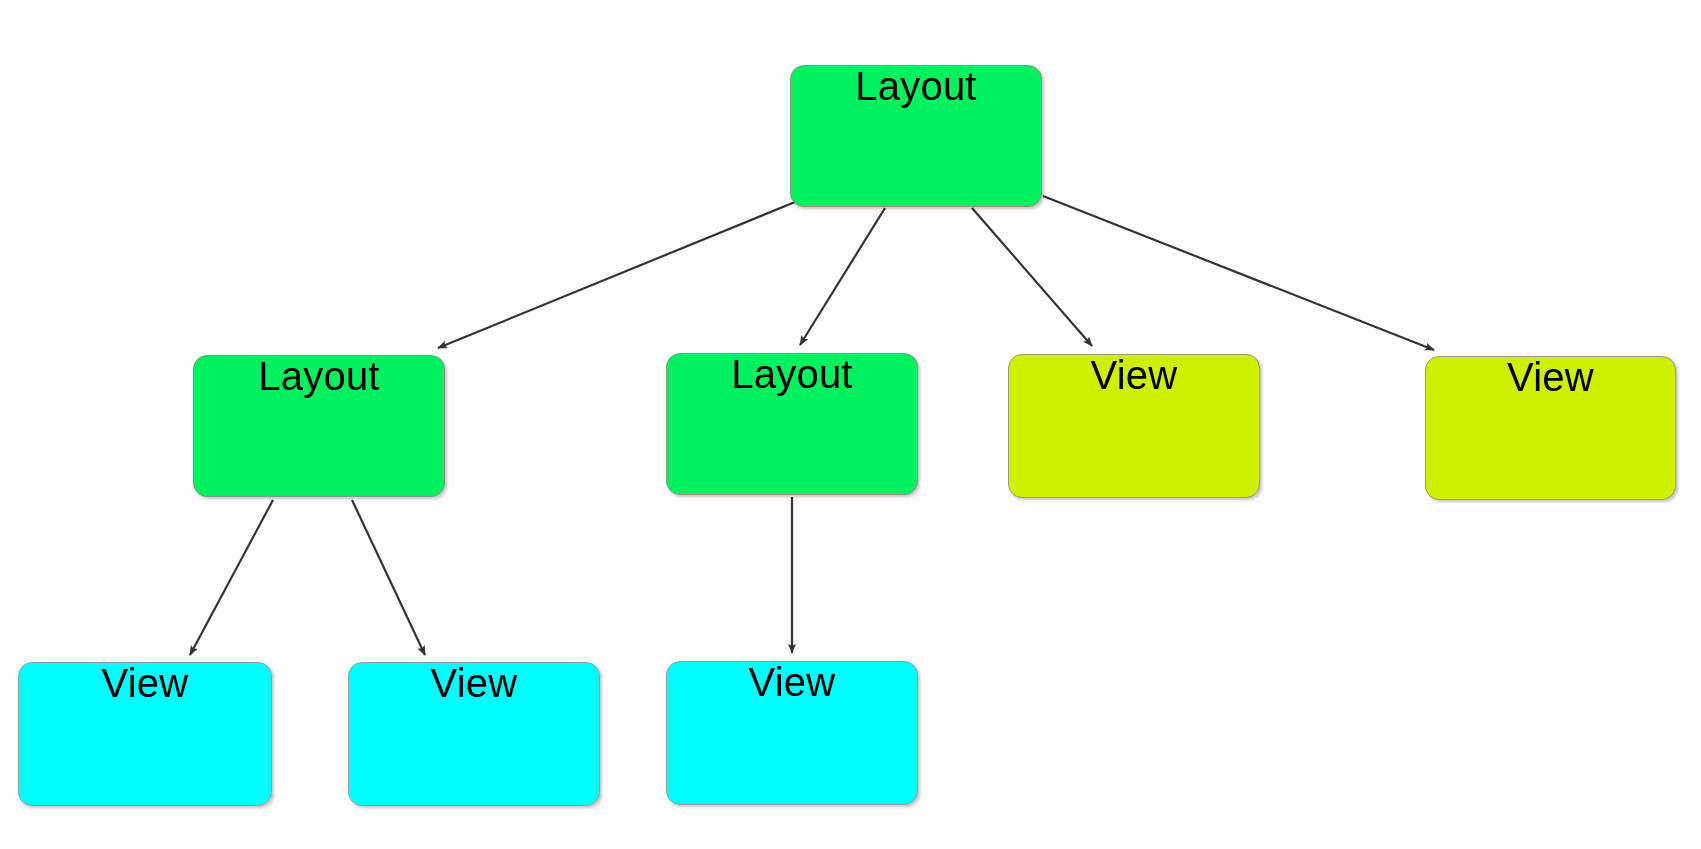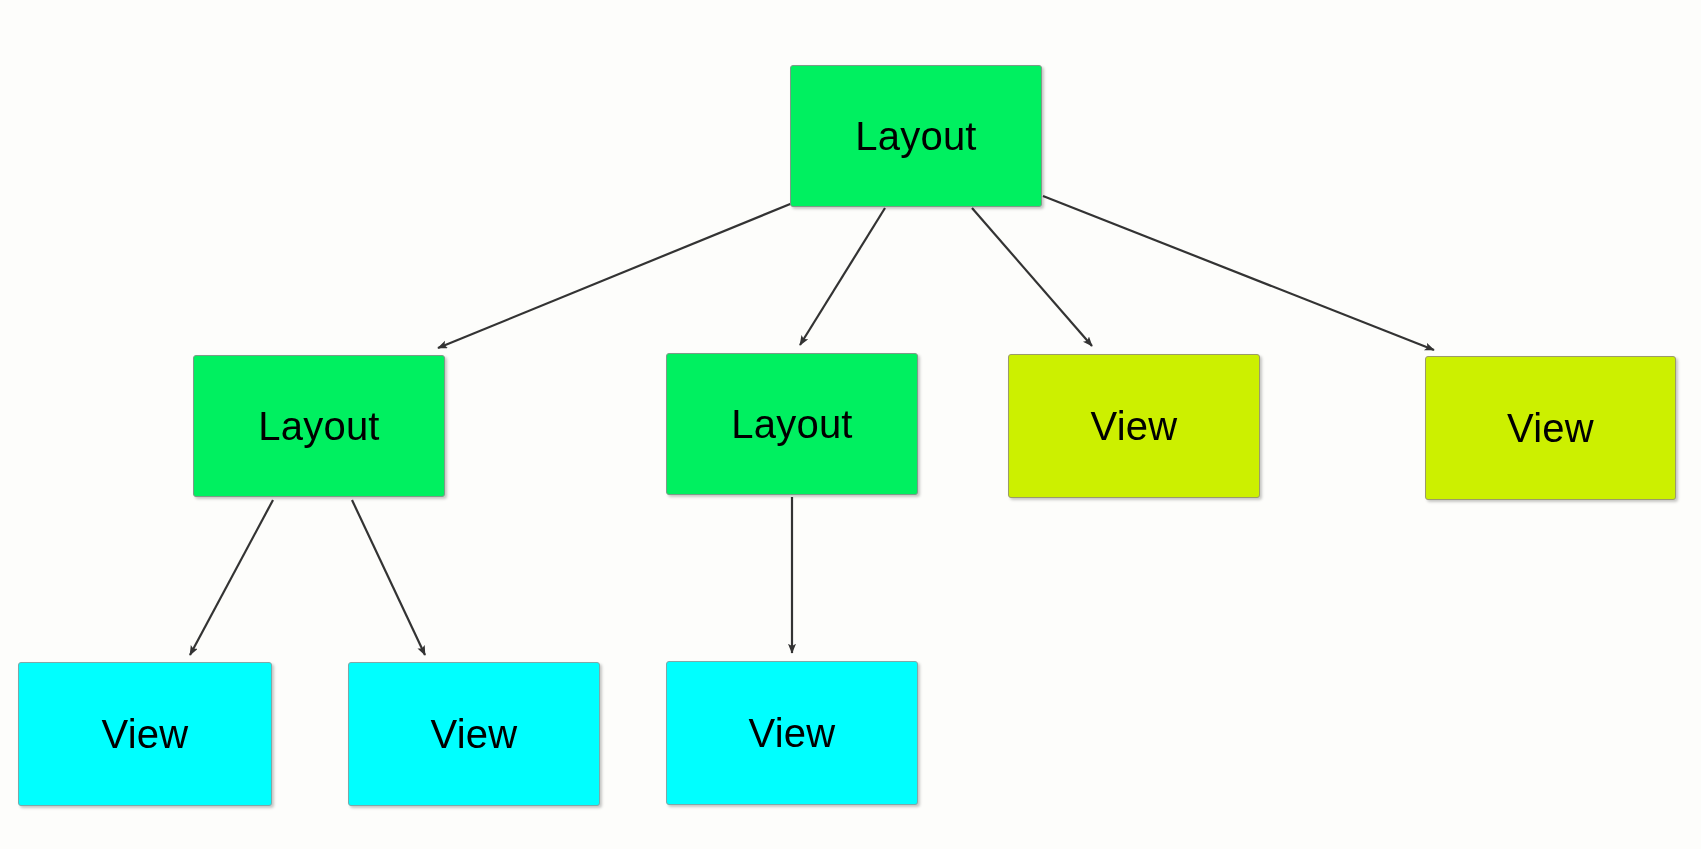--- a/index.html
+++ b/index.html
@@ -23,23 +23,22 @@
     left: 0;
     top: 0;
     width: 1701px;
     height: 849px;
     pointer-events: none;
   }
   .node {
     position: absolute;
     box-sizing: border-box;
     display: flex;
-    align-items: center;
     justify-content: center;
-    border-radius: 3px;
+    border-radius: 14px;
     border: 1px solid #8f8f8f;
     box-shadow: 2px 2px 3px rgba(0,0,0,0.22);
     user-select: none;
   }
   .node .node-label {
     font-family: "Liberation Sans", sans-serif;
     font-size: 40px;
     font-weight: 400;
     color: #000000;
     letter-spacing: 0.2px;

